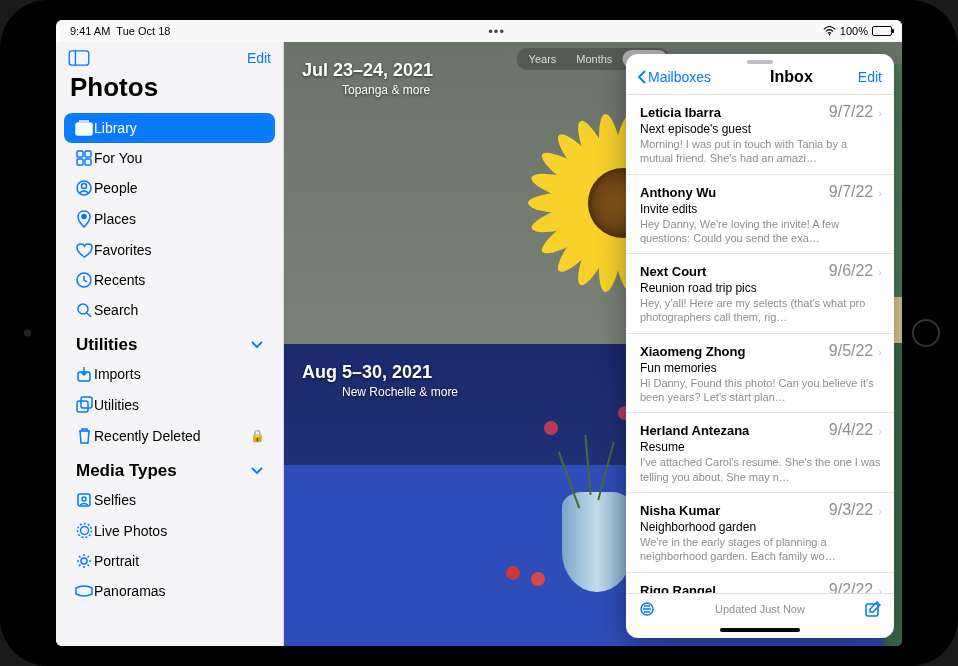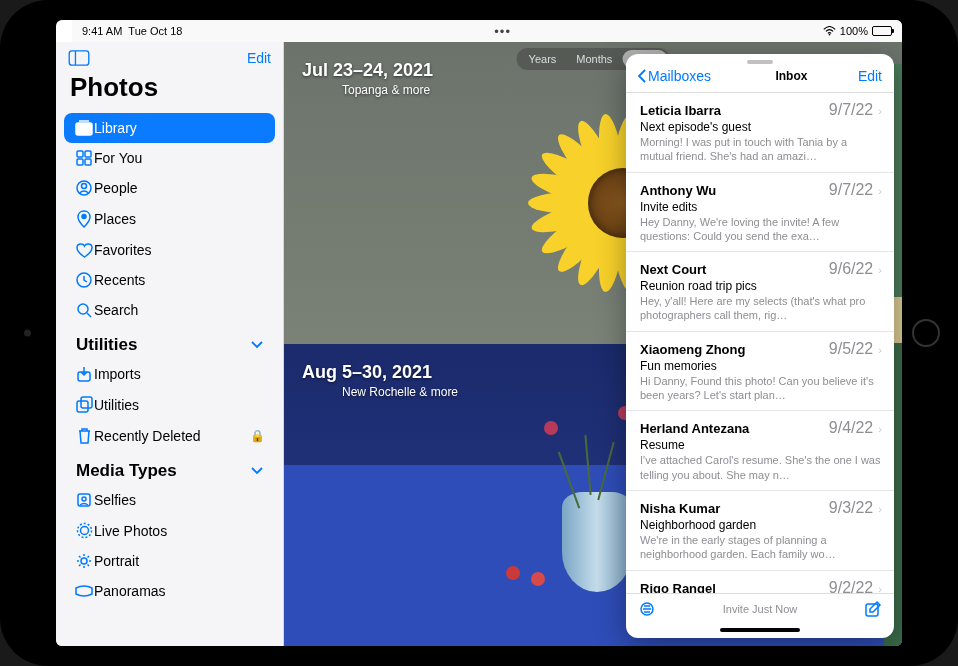--- a/index.html
+++ b/index.html
@@ -56,21 +56,21 @@
     }
     .status-bar {
       height: 22px;
       background: rgba(248,248,248,0.9);
       display: flex;
       align-items: center;
       padding: 0 10px;
       font-size: 11px;
       color: #000;
       position: absolute;
-      top: 0; left: 16px; right: 0;
+      top: 0; left: 4px; right: 0;
       z-index: 50;
     }
     .status-left { display: flex; gap: 6px; }
     .status-center { flex: 1; text-align: center; }
     .dots { letter-spacing: 1px; font-size: 13px; color: #444; }
     .status-right { display: flex; align-items: center; gap: 4px; }
     .wifi-icon { width: 13px; height: 10px; }
     .battery-icon { width: 20px; height: 10px; border: 1px solid #000; border-radius: 2px; position: relative; }
     .battery-icon::after { content:''; position:absolute; right:-3px; top:2px; width:2px; height:4px; background:#000; border-radius:0 1px 1px 0;}
     .battery-fill { background:#000; height:100%; width:100%; border-radius:1px;}
@@ -221,21 +221,21 @@
     .slideover-grip {
       width: 26px; height: 4px; background: #c0c0c0; border-radius: 2px;
       margin: 6px auto 2px;
     }
     .mail-header {
       display: flex; align-items: center; justify-content: space-between;
       padding: 2px 12px 8px;
       border-bottom: 0.5px solid #ddd;
     }
     .mail-back { color: #007aff; font-size: 14px; display:flex; align-items:center; gap:2px;}
-    .mail-title { font-weight: 600; font-size: 12px; margin-left: 14px; }
+    .mail-title { font-weight: 600; font-size: 16px; margin-left: 14px; }
     .mail-edit { color: #007aff; font-size: 14px; }
     .mail-list { flex: 1; overflow-y: auto; }
     .mail-row {
       padding: 8px 12px 8px 14px;
       border-bottom: 0.5px solid #e5e5e5;
       position: relative;
     }
     .mail-row-top { display:flex; justify-content:space-between; align-items:baseline; }
     .mail-sender { font-size: 13px; font-weight: 600; }
     .mail-date { font-size: 16px; color: #8e8e93; }
@@ -574,21 +574,21 @@
     </div>
 
     <div class="mail-preview"></div>
             </div>
           </div>
         <div class="mail-toolbar">
           <svg class="mail-tb-icon" width="18" height="14" viewBox="0 0 18 14">
               <circle cx="9" cy="7" r="6" stroke="#007aff" fill="none" stroke-width="1.5"></circle>
               <path d="M5 7 H13 M6 4 H12 M6 10 H12" stroke="#007aff" stroke-width="1.3"></path>
             </svg>
-          <span>Invite Just Now</span>
+          <span>Updated Just Now</span>
           <svg class="mail-tb-icon" width="18" height="18" viewBox="0 0 18 18">
               <rect x="2" y="4" width="12" height="12" rx="2" stroke="#007aff" fill="none" stroke-width="1.5"></rect>
               <path d="M13 2 L16 5 L9 12 L6 12 L6 9 Z" stroke="#007aff" fill="none" stroke-width="1.5"></path>
             </svg>
         </div>
         <div class="bottom-grip"></div>
       </div>
 
     </div>
   </div>

